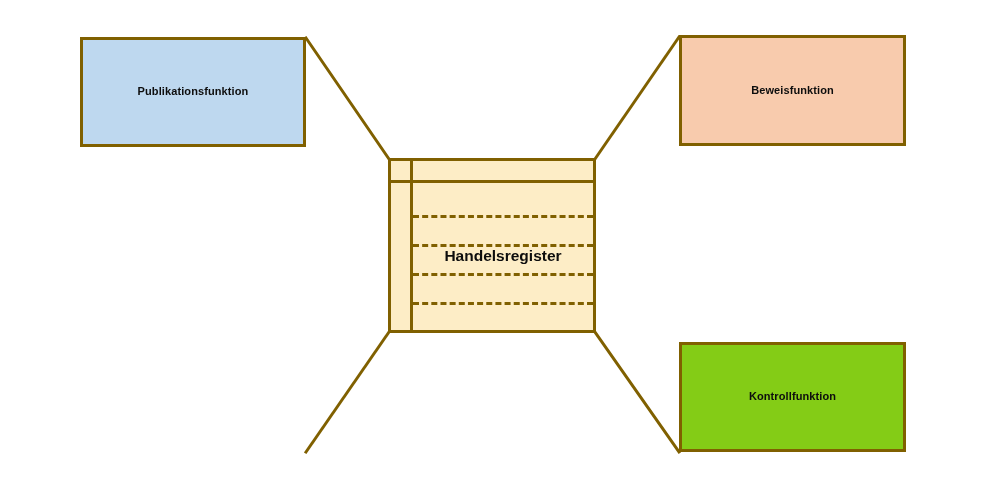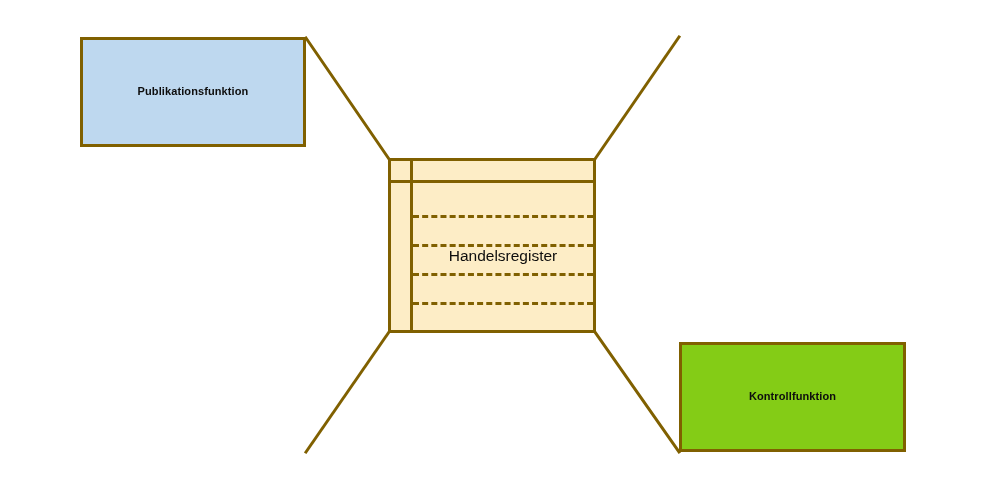--- a/index.html
+++ b/index.html
@@ -102,21 +102,21 @@
     right: 0;
     height: 0;
     border-top: 3px dashed #806000;
   }
   #register-label {
     position: absolute;
     left: 22px;
     right: 0;
     top: 86px;
     text-align: center;
-    font-weight: normal;
+    font-weight: bold;
     font-size: 15.5px;
     color: #0d0d0d;
     white-space: nowrap;
   }
 </style>
 </head>
 <body>
 
 <div id="canvas">
 
@@ -124,20 +124,23 @@
     <line x1="306" y1="38" x2="389" y2="159" stroke="#806000" stroke-width="3" stroke-linecap="square"></line>
     <line x1="595" y1="159" x2="679" y2="37" stroke="#806000" stroke-width="3" stroke-linecap="square"></line>
     <line x1="306" y1="452" x2="389" y2="332" stroke="#806000" stroke-width="3" stroke-linecap="square"></line>
     <line x1="595" y1="332" x2="679" y2="452" stroke="#806000" stroke-width="3" stroke-linecap="square"></line>
   </svg>
 
   <div class="node" id="node-publikation">
     <span>Publikationsfunktion</span>
   </div>
 
+  <div class="node" id="node-beweis">
+    <span>Beweisfunktion</span>
+  </div>
 
 
   <div class="node" id="node-kontroll">
     <span>Kontrollfunktion</span>
   </div>
 
   <div id="node-register">
     <div id="register-colrule"></div>
     <div id="register-headrule"></div>
     <div class="register-rowline" style="top:54px"></div>

